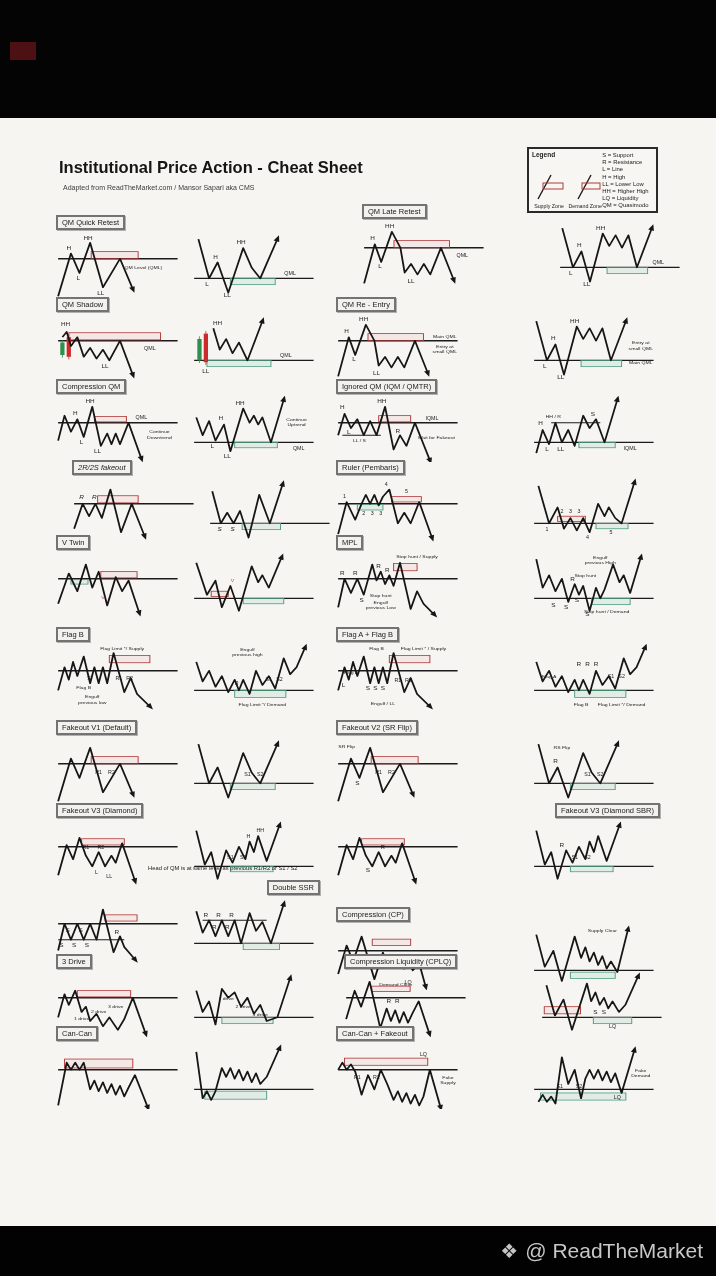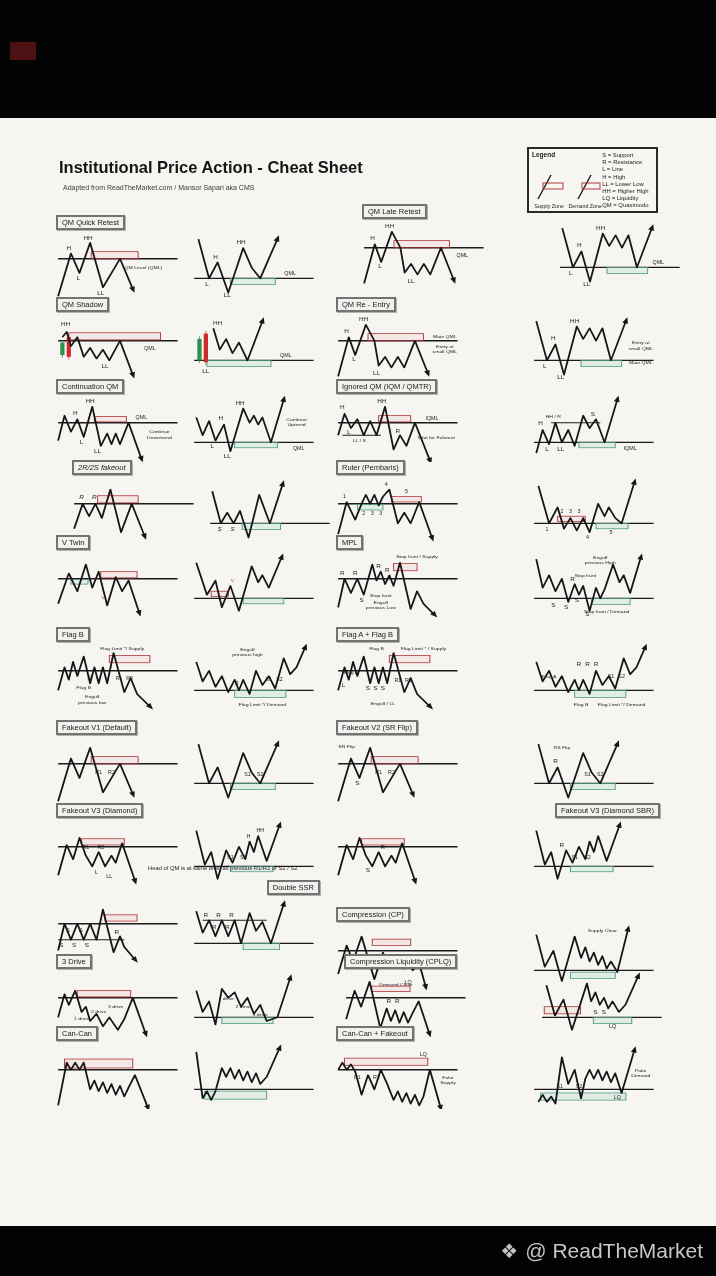--- a/index.html
+++ b/index.html
@@ -121,21 +121,21 @@
               <rect x="5" y="28" width="4" height="24" fill="#2f8f4e"></rect>
               <line x1="13" y1="19" x2="13" y2="57" stroke="#cc2b2b" stroke-width="0.8"></line>
               <rect x="11" y="22" width="4" height="32" fill="#cc2b2b"></rect>
               <polyline points="20,16 26,40 32,28 38,44 44,32 52,52 66,8" fill="none" stroke="#161616" stroke-width="1.7" stroke-linejoin="round"></polyline>
               <polygon points="67.36441645774626,3.711833989940321 67.91018304084477,11.231284690408607 62.5737986727705,9.533344209657702" fill="#161616"></polygon>
               <text x="24" y="12" font-size="6" fill="#1d1d1d" text-anchor="middle">HH</text>
               <text x="13" y="66" font-size="6" fill="#1d1d1d" text-anchor="middle">LL</text>
               <text x="88" y="48" font-size="5" fill="#1d1d1d" text-anchor="middle">QML</text>
             </svg>
           </div></div>
-        <div class="section c0" style="left: 56px; top: 257px;"><span class="sec-title">Continuation QM</span><div class="panels">
+        <div class="section c0" style="left: 56px; top: 257px;"><span class="sec-title">Compression QM</span><div class="panels">
             <svg viewBox="0 0 120 74" preserveAspectRatio="none" class="panel">
               <line x1="2" y1="30" x2="114" y2="30" stroke="#1b1b1b" stroke-width="1.6"></line>
               <rect x="36" y="23" width="30" height="6" stroke="#b03a3a" fill="rgba(214,120,120,0.10)" stroke-width="0.9"></rect>
               <polyline points="2,50 8,22 14,40 20,26 26,46 34,12 42,56 48,42 52,54 56,42 60,54 68,30 80,70" fill="none" stroke="#161616" stroke-width="1.7" stroke-linejoin="round"></polyline>
               <polygon points="81.29306548504856,74.31021828349517 76.59971668746492,68.41000836653288 81.96354388470336,66.80086020736135" fill="#161616"></polygon>
               <text x="18" y="21" font-size="6" fill="#1d1d1d" text-anchor="middle">H</text>
               <text x="32" y="8" font-size="6" fill="#1d1d1d" text-anchor="middle">HH</text>
               <text x="24" y="54" font-size="6" fill="#1d1d1d" text-anchor="middle">L</text>
               <text x="39" y="64" font-size="6" fill="#1d1d1d" text-anchor="middle">LL</text>
               <text x="80" y="26" font-size="5" fill="#1d1d1d" text-anchor="middle">QML</text>

